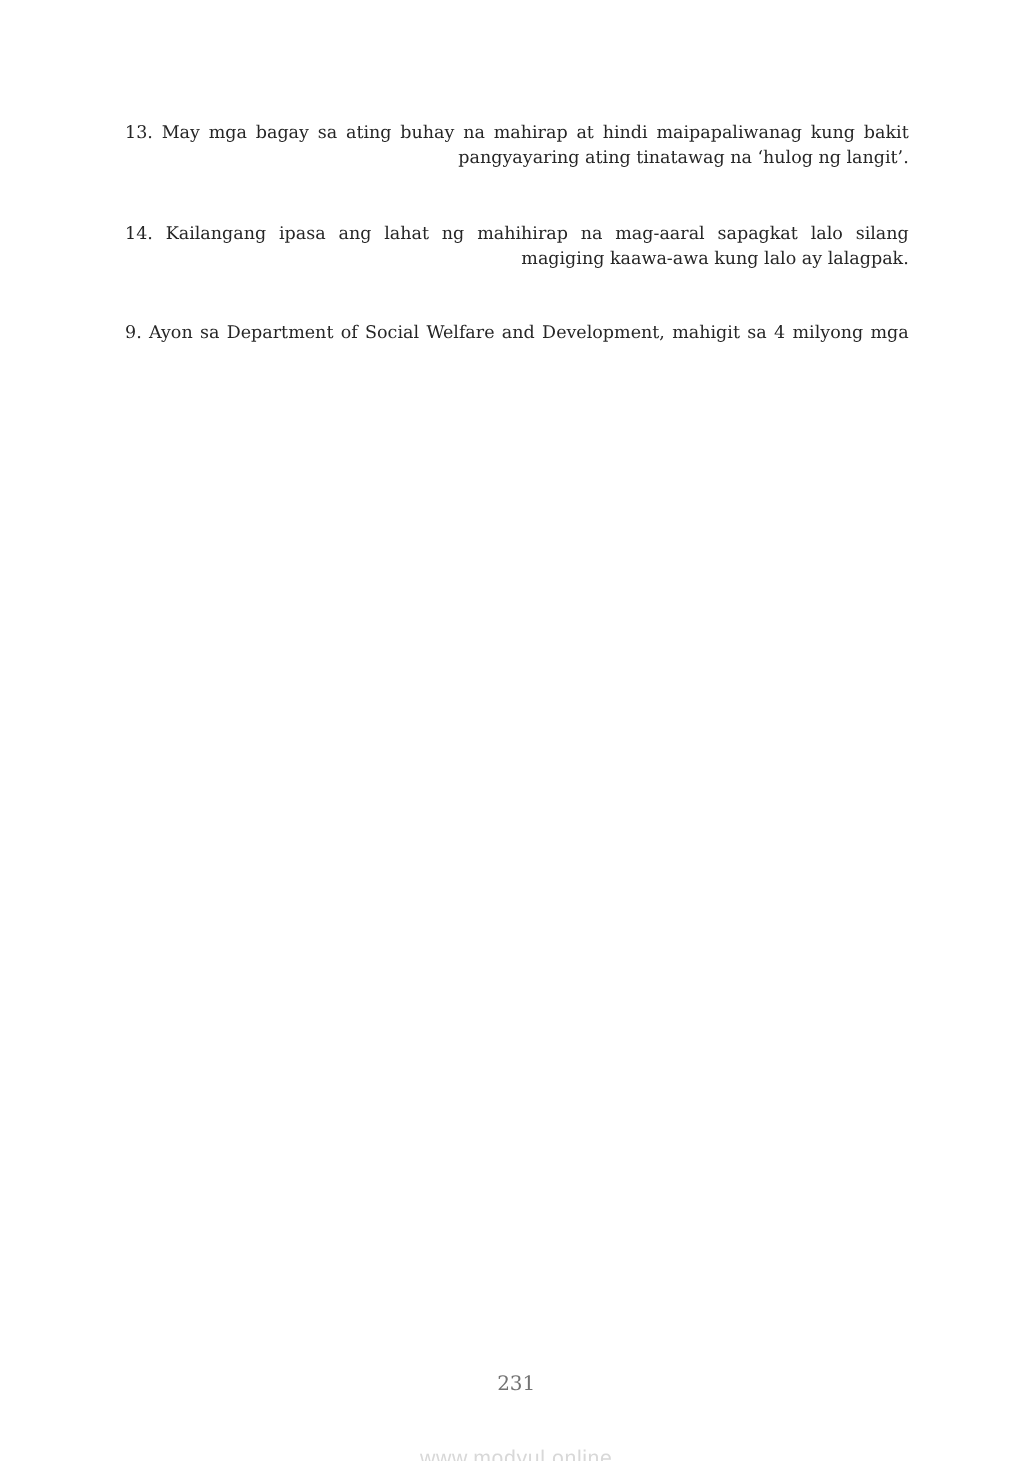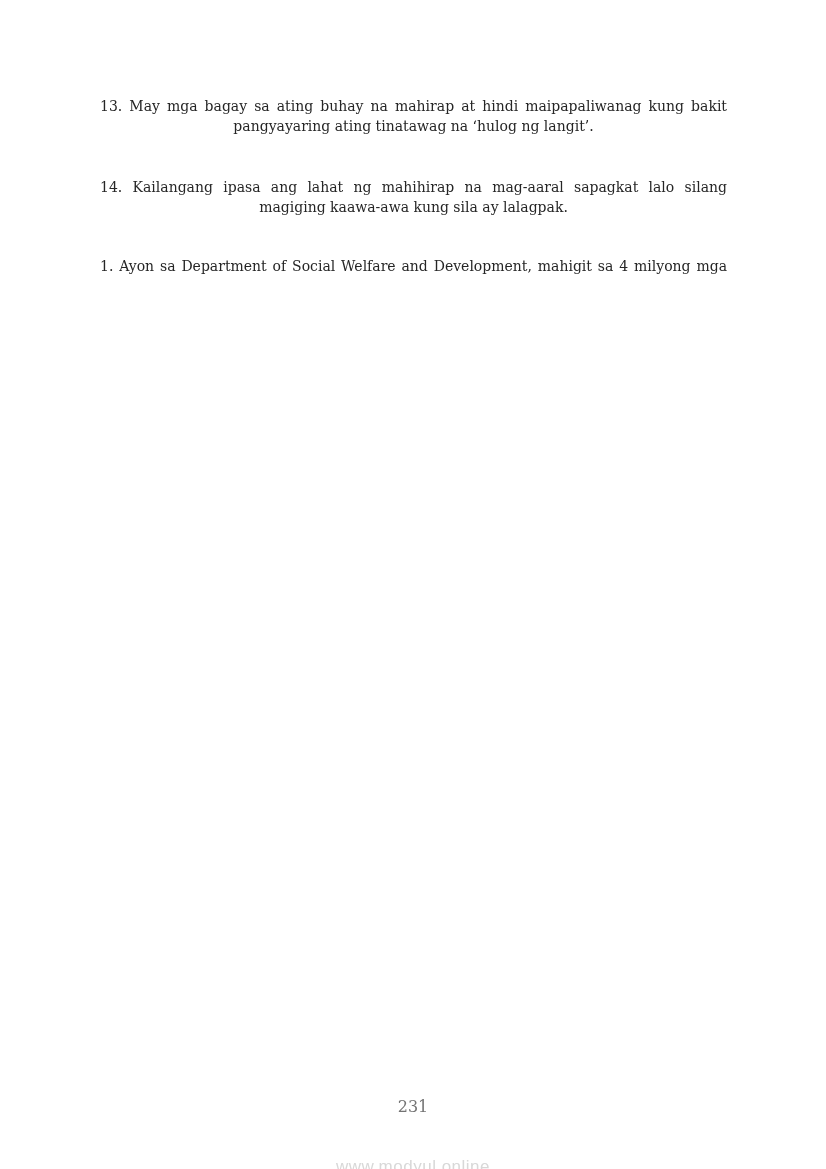--- a/index.html
+++ b/index.html
@@ -22,21 +22,21 @@
   .para {
     font-size: 14px;
     line-height: 19.5px;
     color: #262626;
   }
   .para + .para { margin-top: 0; }
   .para.p13 { margin-bottom: 42px; }
   .para.p14 { margin-bottom: 40px; margin-top: 34px; }
   .line {
     white-space: normal;
-    text-align: center;
+    text-align: right;
   }
   .line.just {
     text-align: justify;
     text-align-last: justify;
     -moz-text-align-last: justify;
     text-justify: inter-word;
   }
   .footer-pageno {
     position: absolute;
     top: 1097px;
@@ -67,25 +67,25 @@
 <div class="page">
   <div class="content">
 
     <div class="para p13">
       <div class="line just">13. May mga bagay sa ating buhay na mahirap at hindi maipapaliwanag kung bakit</div>
       <div class="line">pangyayaring ating tinatawag na ‘hulog ng langit’.</div>
     </div>
 
     <div class="para p14">
       <div class="line just">14. Kailangang ipasa ang lahat ng mahihirap na mag-aaral sapagkat lalo silang</div>
-      <div class="line">magiging kaawa-awa kung sila ay lalagpak.</div>
+      <div class="line">magiging kaawa-awa kung lalo ay lalagpak.</div>
     </div>
 
     <div class="para p15">
-      <div class="line just">1. Ayon sa Department of Social Welfare and Development, mahigit sa 4 milyong mga</div>
+      <div class="line just">9. Ayon sa Department of Social Welfare and Development, mahigit sa 4 milyong mga</div>
     </div>
 
   </div>
 
   <div class="footer-pageno">231</div>
 
   <div class="footer-watermark">www.modyul.online</div>
 </div>
 
 </body></html>

